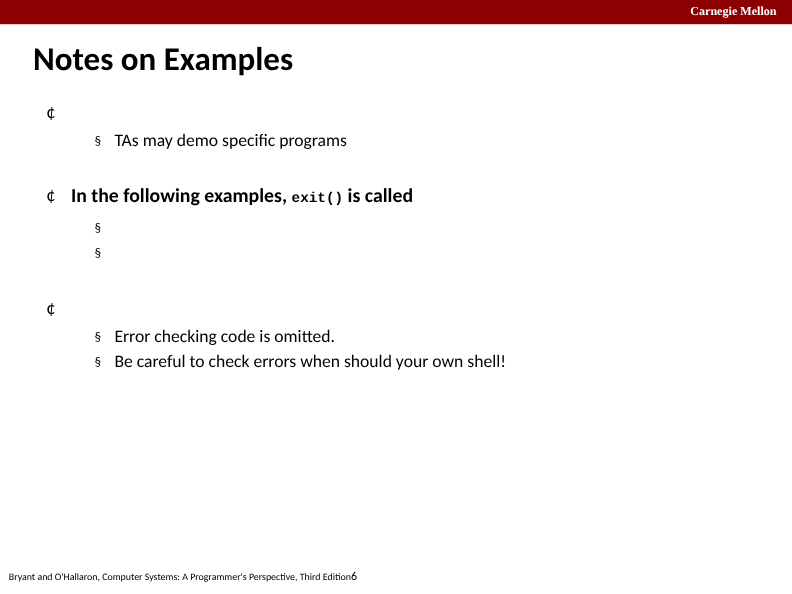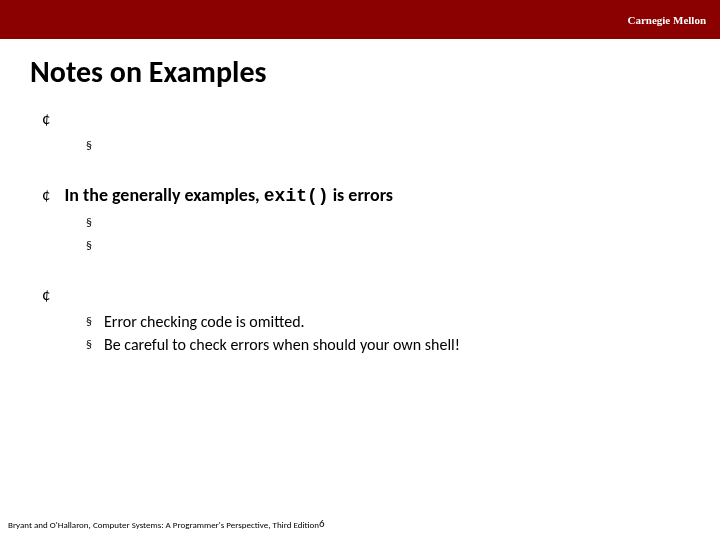--- a/index.html
+++ b/index.html
@@ -7,21 +7,21 @@
     width: 720px;
     height: 540px;
     background: #ffffff;
     font-family: Calibri, "Segoe UI", Arial, sans-serif;
     color: #000;
     position: relative;
     overflow: hidden;
   }
   .header-bar {
     width: 100%;
-    height: 39px;
+    height: 22px;
     background: #8b0000;
     display: flex;
     justify-content: flex-end;
     align-items: center;
     padding-right: 14px;
   }
   .header-text {
     color: #fff;
     font-weight: bold;
     font-size: 11px;
@@ -63,21 +63,21 @@
     line-height: 20px;
     margin-right: 12px;
   }
   .bullet-l2 .text {
     font-size: 16px;
     line-height: 20px;
   }
   .group { margin-bottom: 28px; }
   .code {
     font-family: Consolas, "Courier New", monospace;
-    font-size: 18px;
+    font-size: 13px;
     font-weight: bold;
   }
   .footer {
     position: absolute;
     bottom: 10px;
     left: 0;
     width: 100%;
     padding: 0 18px 0 8px;
     display: flex;
     align-items: flex-end;
@@ -97,28 +97,29 @@
 <h1 class="slide-title">Notes on Examples</h1>
 
 <div class="content">
 
   <div class="group">
     <div class="bullet-l1">
       <span class="marker">¢</span>
     </div>
     <div class="bullet-l2">
       <span class="marker">§</span>
+      <span class="text">TAs may demo specific programs</span>
     </div>
   </div>
 
   <div class="group">
     <div class="bullet-l1">
       <span class="marker">¢</span>
       <span class="text">
-        <span>In the generally examples, </span><span class="code">exit()</span><span> is errors</span>
+        <span>In the following examples, </span><span class="code">exit()</span><span> is called</span>
       </span>
     </div>
     <div class="bullet-l2">
       <span class="marker">§</span>
     </div>
     <div class="bullet-l2">
       <span class="marker">§</span>
     </div>
   </div>
 

